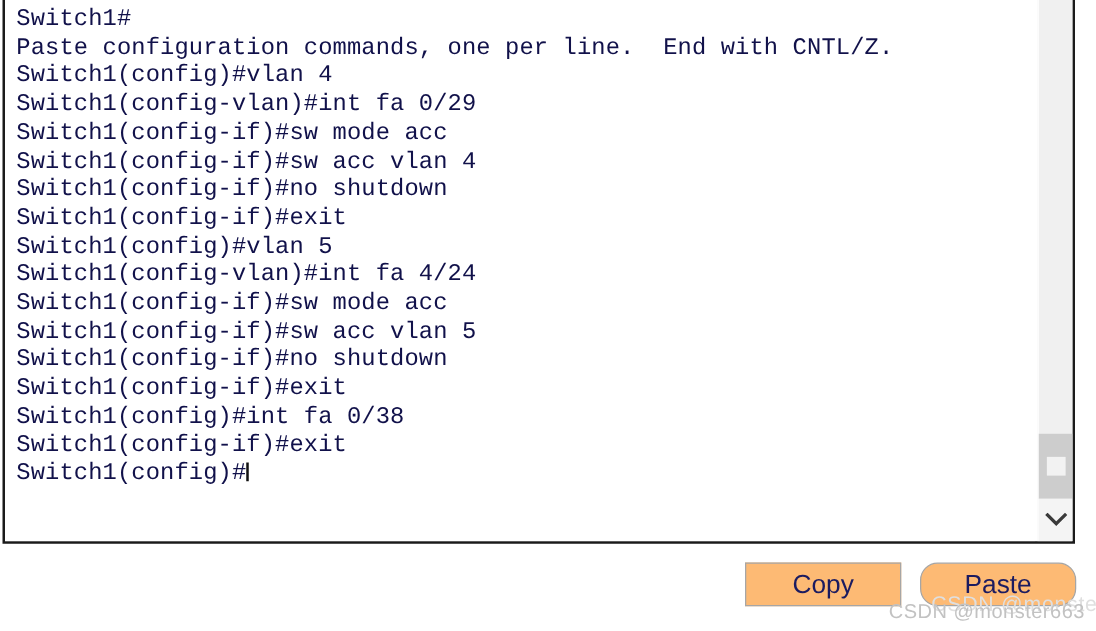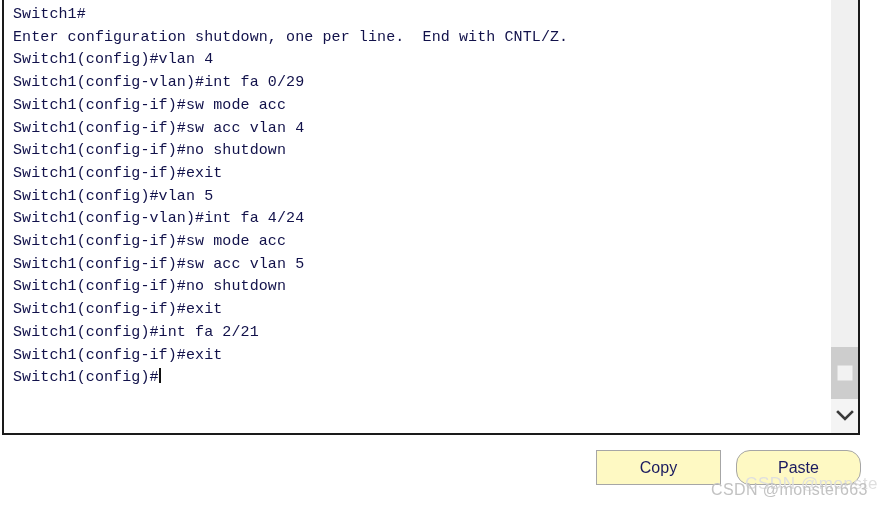--- a/index.html
+++ b/index.html
@@ -35,21 +35,21 @@
     right: 30px;
     bottom: 0;
     padding: 4px 0 0 9px;
     box-sizing: border-box;
     overflow: hidden;
     background: #ffffff;
   }
 
   .cli-line {
     font-family: "Liberation Mono", "DejaVu Sans Mono", monospace;
-    font-size: 15px;
+    font-size: 19px;
     line-height: 22.7px;
     color: #11114a;
     white-space: pre;
     letter-spacing: 0.1px;
   }
 
   .caret {
     display: inline-block;
     width: 2px;
     height: 15px;
@@ -96,26 +96,26 @@
     display: flex;
     align-items: center;
     justify-content: center;
   }
   #scroll-down-button svg { display: block; }
 
   
   .action-button {
     position: absolute;
     height: 35px;
-    background: #fef9c3;
+    background: #fdba74;
     border: 1px solid #a6a6a6;
     box-sizing: border-box;
     color: #1b1b60;
     font-family: "Liberation Sans", sans-serif;
-    font-size: 16px;
+    font-size: 21px;
     display: flex;
     align-items: center;
     justify-content: center;
     cursor: pointer;
     padding: 0;
   }
   #copy-button  { left: 596px; top: 450px; width: 125px; }
   #paste-button { left: 736px; top: 450px; width: 125px; border-radius: 14px; }
 
   
@@ -142,34 +142,34 @@
     user-select: none;
   }
 </style>
 </head>
 <body>
 
 <div id="cli-panel">
 
   <div id="cli-output">
     <div class="cli-line">Switch1#</div>
-    <div class="cli-line">Enter configuration shutdown, one per line.  End with CNTL/Z.</div>
+    <div class="cli-line">Paste configuration commands, one per line.  End with CNTL/Z.</div>
     <div class="cli-line">Switch1(config)#vlan 4</div>
     <div class="cli-line">Switch1(config-vlan)#int fa 0/29</div>
     <div class="cli-line">Switch1(config-if)#sw mode acc</div>
     <div class="cli-line">Switch1(config-if)#sw acc vlan 4</div>
     <div class="cli-line">Switch1(config-if)#no shutdown</div>
     <div class="cli-line">Switch1(config-if)#exit</div>
     <div class="cli-line">Switch1(config)#vlan 5</div>
     <div class="cli-line">Switch1(config-vlan)#int fa 4/24</div>
     <div class="cli-line">Switch1(config-if)#sw mode acc</div>
     <div class="cli-line">Switch1(config-if)#sw acc vlan 5</div>
     <div class="cli-line">Switch1(config-if)#no shutdown</div>
     <div class="cli-line">Switch1(config-if)#exit</div>
-    <div class="cli-line">Switch1(config)#int fa 2/21</div>
+    <div class="cli-line">Switch1(config)#int fa 0/38</div>
     <div class="cli-line">Switch1(config-if)#exit</div>
     <div class="cli-line"><span>Switch1(config)#</span><span class="caret"></span></div>
   </div>
 
   <div id="cli-scrollbar">
     <div id="scroll-thumb">
       <div class="grip"></div>
     </div>
     <div id="scroll-down-button">
       <span>

